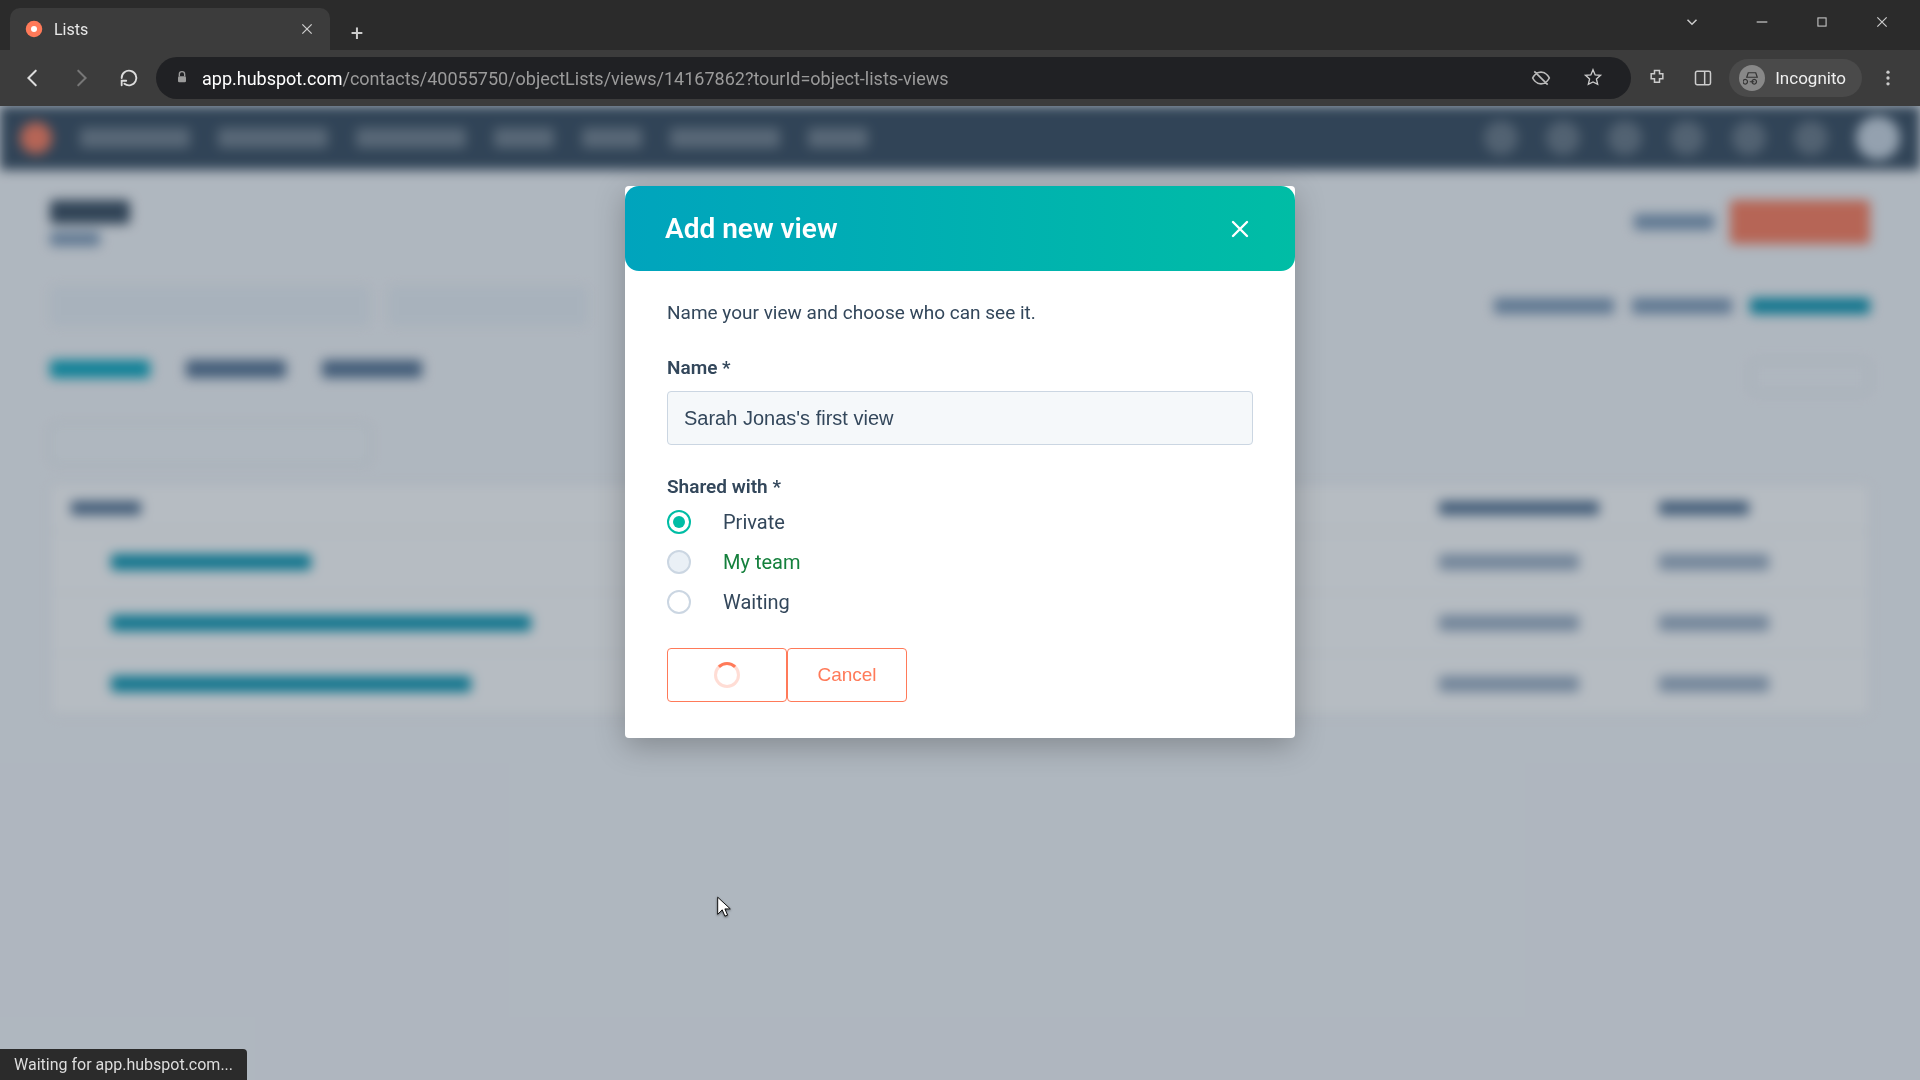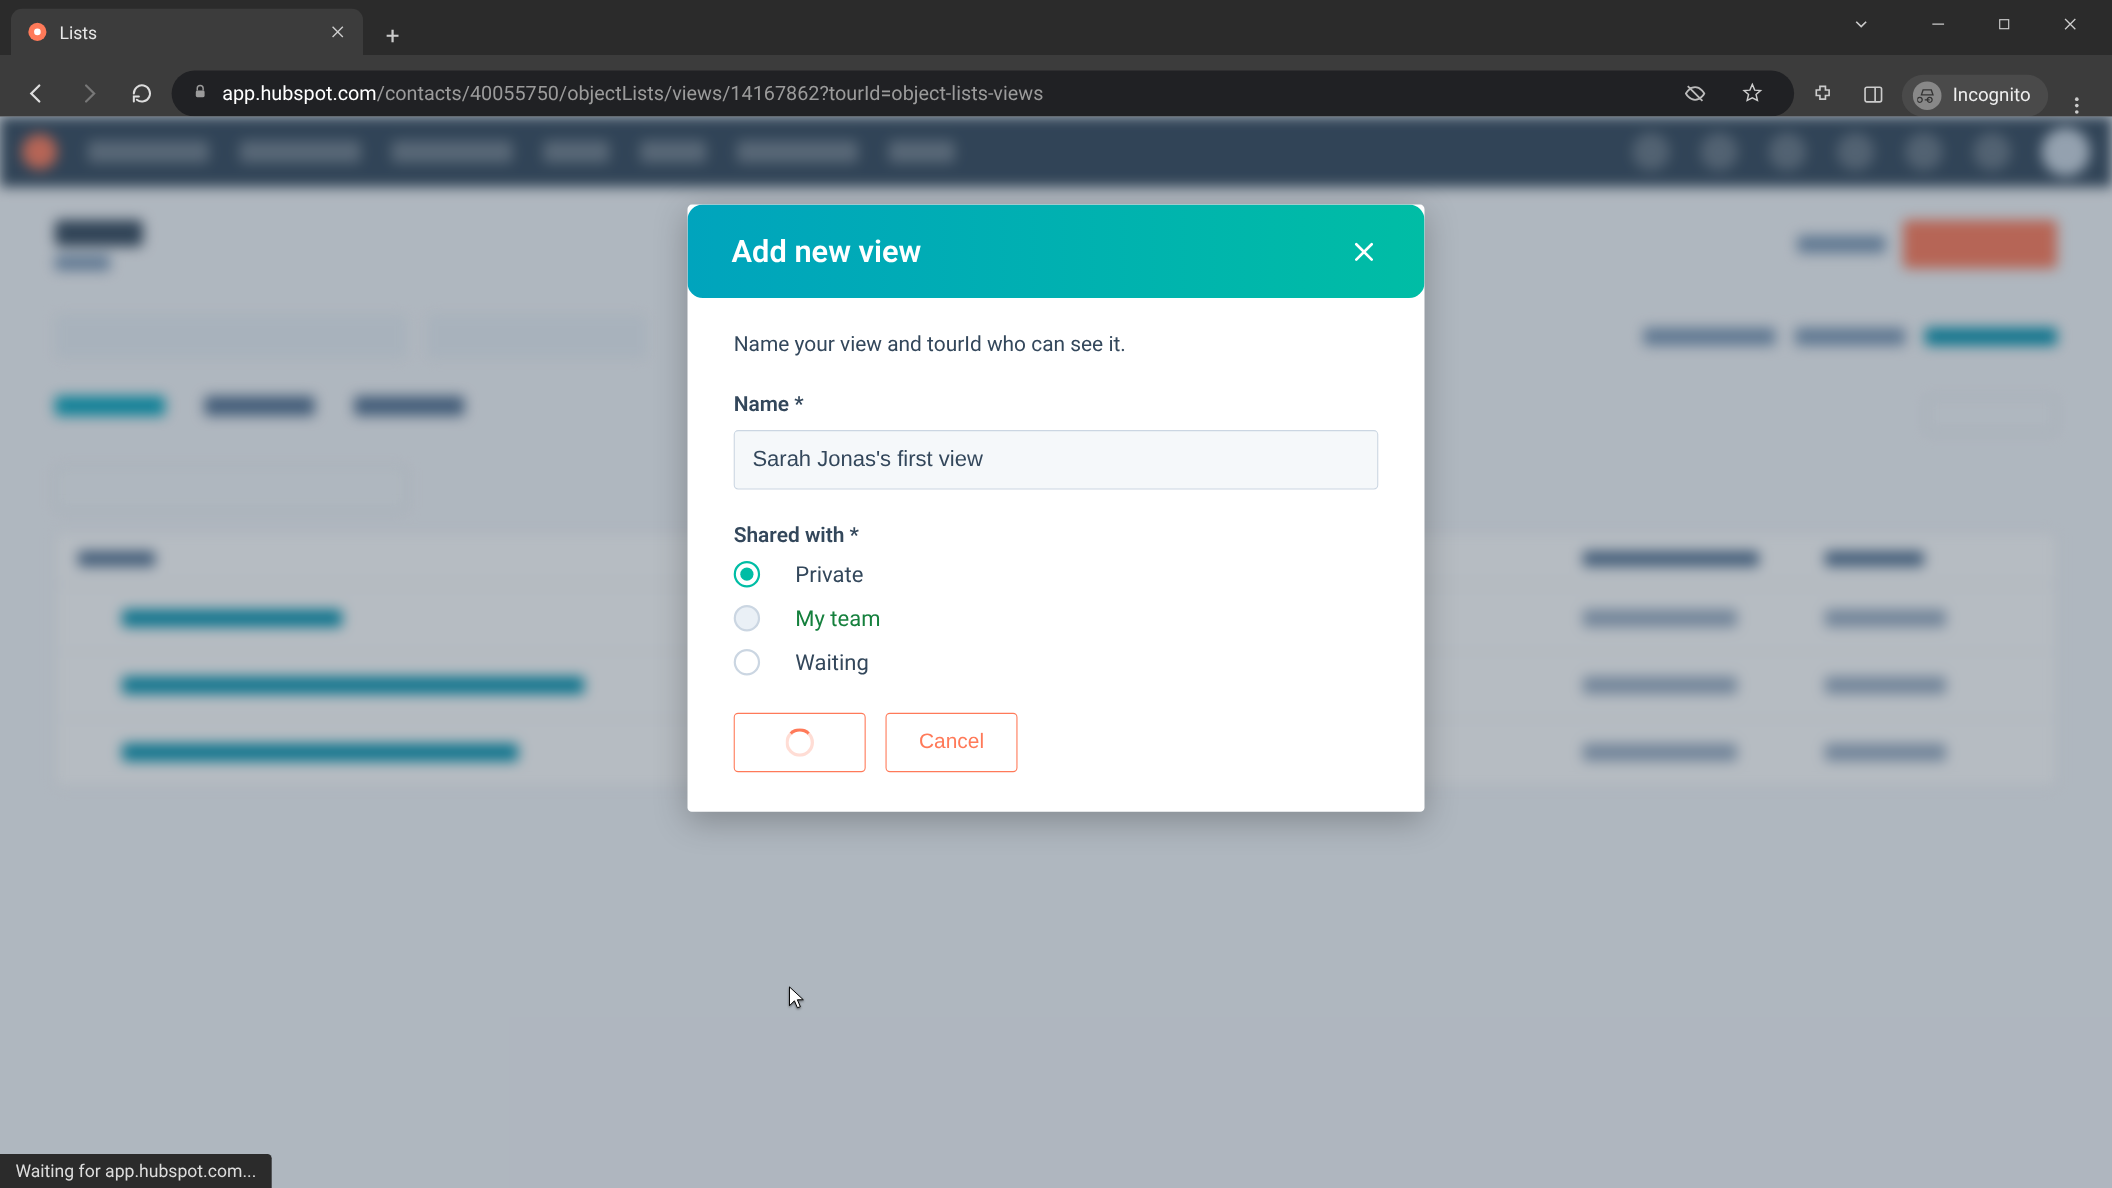--- a/index.html
+++ b/index.html
@@ -10,21 +10,21 @@
   .tab-bar { height: 50px; background: #2b2b2b; display: flex; align-items: flex-end; padding-left: 10px; position: relative; }
   .tab { height: 42px; width: 320px; background: #3c3c3c; border-radius: 10px 10px 0 0; display: flex; align-items: center; padding: 0 14px; gap: 10px; color: #e8e8e8; font-size: 16px; }
   .tab-favicon { width: 20px; height: 20px; display: flex; align-items: center; justify-content: center; }
   .tab-title { flex: 1; white-space: nowrap; overflow: hidden; text-overflow: ellipsis; }
   .tab-close { width: 18px; height: 18px; display: flex; align-items: center; justify-content: center; cursor: pointer; color: #ccc; }
   .new-tab { width: 34px; height: 34px; margin-left: 10px; display: flex; align-items: center; justify-content: center; color: #ccc; cursor: pointer; font-size: 22px; }
   .window-controls { position: absolute; right: 8px; top: 0; height: 44px; display: flex; align-items: center; gap: 0; }
   .wc-btn { width: 60px; height: 40px; display: flex; align-items: center; justify-content: center; color: #ccc; cursor: pointer; }
   .wc-chevron { margin-right: 20px; width: 40px; }
   
-  .addr-bar { height: 56px; background: #3c3c3c; display: flex; align-items: flex-end; padding: 0 12px; gap: 6px; }
+  .addr-bar { height: 56px; background: #3c3c3c; display: flex; align-items: center; padding: 0 12px; gap: 6px; }
   .nav-btn { width: 42px; height: 42px; display: flex; align-items: center; justify-content: center; color: #ddd; cursor: pointer; border-radius: 50%; }
   .nav-btn.disabled { color: #777; }
   .url-field { flex: 1; height: 42px; background: #202124; border-radius: 21px; display: flex; align-items: center; padding: 0 18px; gap: 12px; color: #e0e0e0; font-size: 18px; }
   .url-text { flex: 1; white-space: nowrap; overflow: hidden; }
   .url-domain { color: #fff; }
   .url-path { color: #9b9b9b; }
   .addr-icon { width: 40px; height: 40px; display: flex; align-items: center; justify-content: center; color: #ddd; cursor: pointer; }
   .incognito-badge { display: flex; align-items: center; gap: 10px; background: #4a4a4a; border-radius: 20px; padding: 6px 16px 6px 10px; color: #eee; font-size: 17px; }
   .incognito-icon { width: 26px; height: 26px; background: #888; border-radius: 50%; display: flex; align-items: center; justify-content: center; }
   .kebab { width: 40px; display: flex; align-items: center; justify-content: center; color: #ddd; cursor: pointer; }
@@ -69,21 +69,21 @@
   .radio-group { display: flex; flex-direction: column; gap: 16px; margin-bottom: 34px; }
   .radio-row { display: flex; align-items: center; gap: 32px; cursor: pointer; }
   .radio-row.disabled { cursor: not-allowed; }
   .radio-outer { width: 24px; height: 24px; border-radius: 50%; border: 2px solid #cbd6e2; display: flex; align-items: center; justify-content: center; background: #fff; }
   .radio-row.selected .radio-outer { border-color: #00bda5; }
   .radio-inner { width: 12px; height: 12px; border-radius: 50%; background: #00bda5; display: none; }
   .radio-row.selected .radio-inner { display: block; }
   .radio-row.disabled .radio-outer { background: #eaf0f6; border-color: #cbd6e2; }
   .radio-label { font-size: 20px; color: #33475b; }
   .radio-row.disabled .radio-label { color: #15803d; }
-  .modal-actions { display: flex; gap: 18px; }
+  .modal-actions { display: flex; }
   .btn { height: 54px; min-width: 120px; border: 1px solid #ff7a59; border-radius: 4px; background: #fff; color: #ff7a59; font-size: 19px; font-weight: 500; display: flex; align-items: center; justify-content: center; cursor: pointer; padding: 0 24px; }
   .btn.loading { min-width: 120px; }
   .spinner { width: 26px; height: 26px; border: 3px solid rgba(255,122,89,0.25); border-top-color: #ff7a59; border-radius: 50%; animation: spin 0.8s linear infinite; }
   @keyframes spin { to { transform: rotate(360deg); } }
   .cursor-ptr { position: absolute; left: 715px; top: 790px; width: 18px; height: 24px; pointer-events: none; z-index: 9999; }
   .cursor-ptr svg { filter: drop-shadow(0 1px 1px rgba(0,0,0,0.5)); }
   
   .status-bar { position: absolute; left: 0; bottom: 0; background: #2b2b2b; color: #ddd; font-size: 16px; padding: 6px 14px; border-top-right-radius: 4px; margin-top: 24px; }
 </style>
 </head>
@@ -280,21 +280,21 @@
       <div class="modal">
         <div class="modal-header">
           <div class="modal-title">Add new view</div>
           <div class="modal-close">
             <svg viewBox="0 0 24 24" width="24" height="24">
                 <path d="M5 5 L19 19 M19 5 L5 19" stroke="currentColor" stroke-width="2.4" stroke-linecap="round"></path>
               </svg>
           </div>
         </div>
         <div class="modal-body">
-          <div class="modal-desc">Name your view and tourId who can see it.</div>
+          <div class="modal-desc">Name your view and choose who can see it.</div>
 
           <div class="field-label">Name *</div>
           <input class="text-input" type="text" value="Sarah Jonas's first view" style="">
 
           <div class="field-label">Shared with *</div>
           <div class="radio-group">
             <label class="radio-row selected">
               <span class="radio-outer">
                   <span class="radio-inner"></span>
                 </span>

